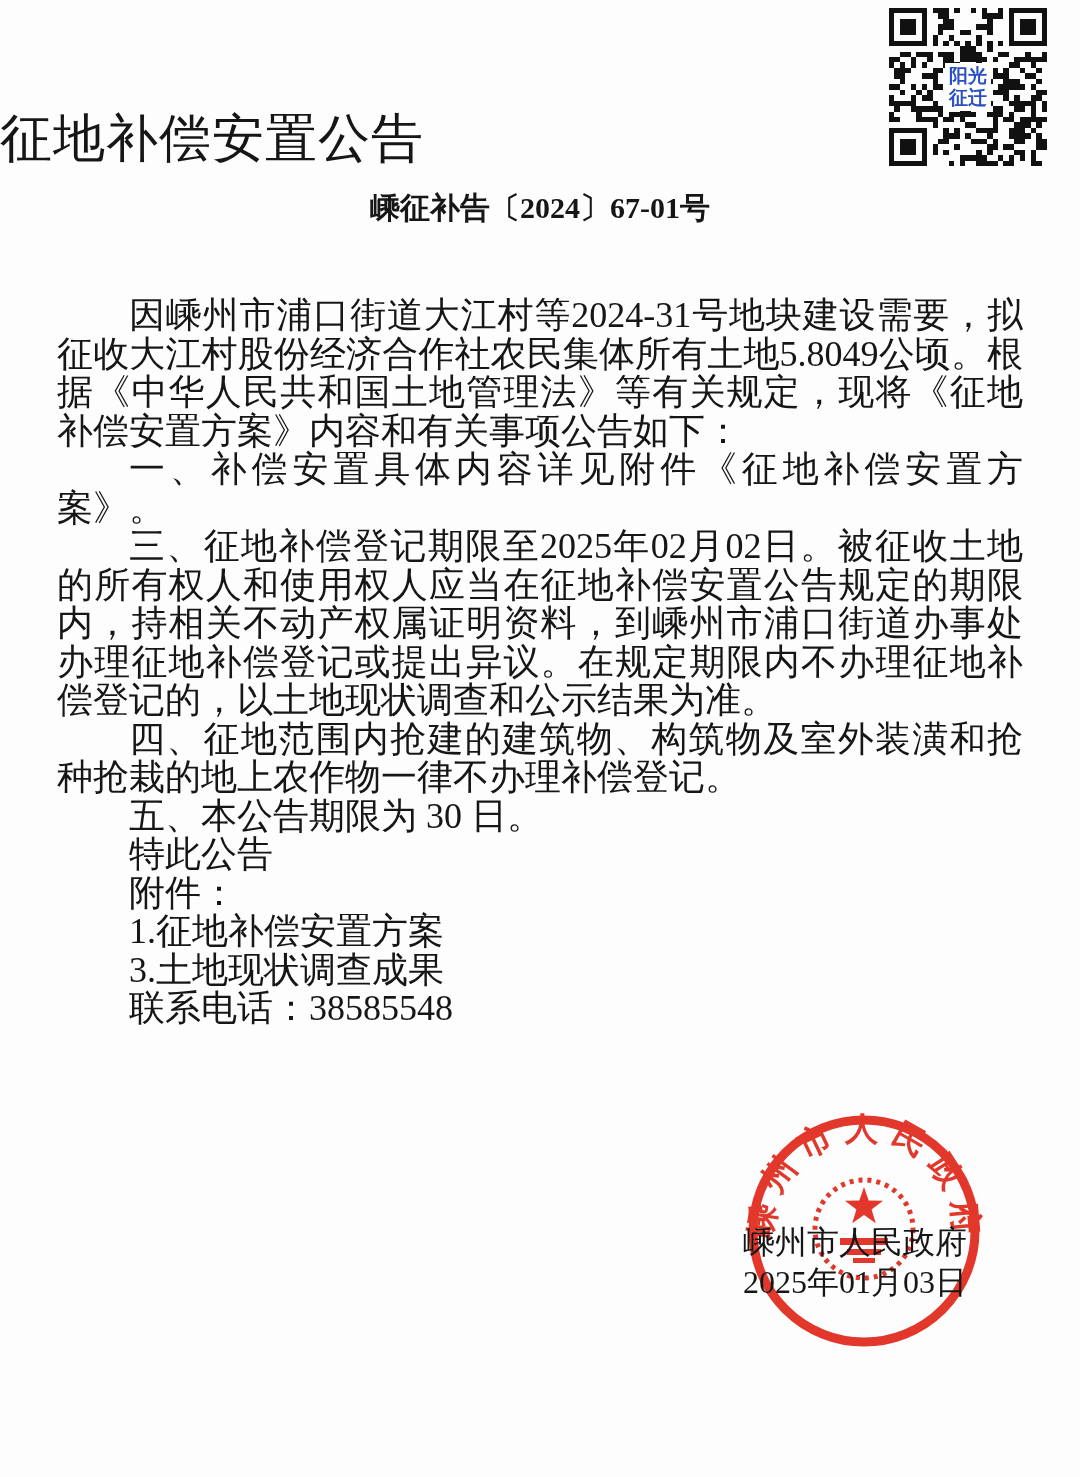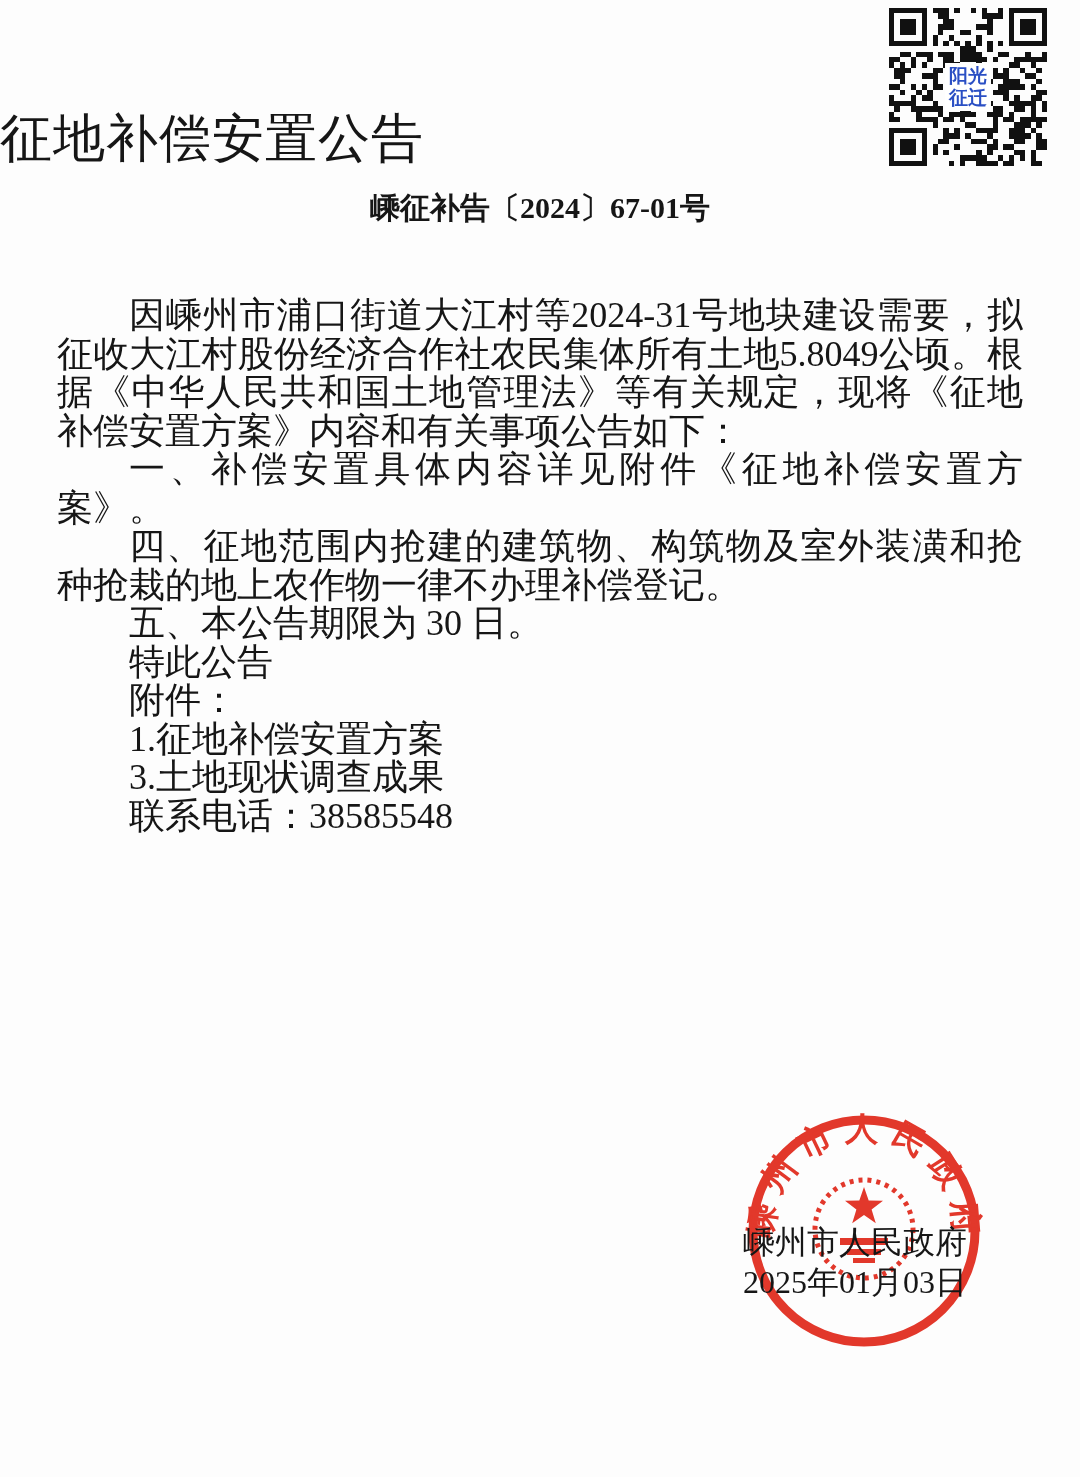--- a/index.html
+++ b/index.html
@@ -430,20 +430,21 @@
       <div>征迁</div>
     </div>
   </div>
 
   <div class="doc-title">征地补偿安置公告</div>
   <div class="doc-number">嵊征补告〔2024〕67-01号</div>
 
   <div class="doc-body">
     <p>因嵊州市浦口街道大江村等2024-31号地块建设需要，拟征收大江村股份经济合作社农民集体所有土地5.8049公顷。根据《中华人民共和国土地管理法》等有关规定，现将《征地补偿安置方案》内容和有关事项公告如下：</p>
     <p>一、补偿安置具体内容详见附件《征地补偿安置方案》。</p>
+    <p>三、征地补偿登记期限至2025年02月02日。被征收土地的所有权人和使用权人应当在征地补偿安置公告规定的期限内，持相关不动产权属证明资料，到嵊州市浦口街道办事处办理征地补偿登记或提出异议。在规定期限内不办理征地补偿登记的，以土地现状调查和公示结果为准。</p>
     <p>四、征地范围内抢建的建筑物、构筑物及室外装潢和抢种抢栽的地上农作物一律不办理补偿登记。</p>
     <p>五、本公告期限为 30 日。</p>
     <p>特此公告</p>
     <p>附件：</p>
     <p>1.征地补偿安置方案</p>
     <p>3.土地现状调查成果</p>
     <p>联系电话：38585548</p>
   </div>
 
   <div class="seal">

